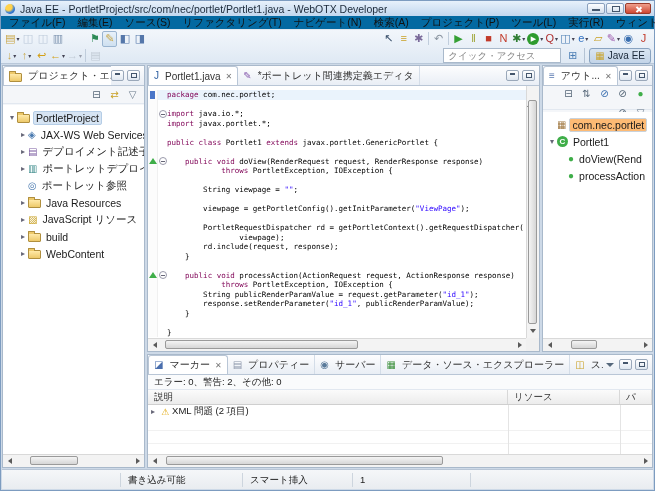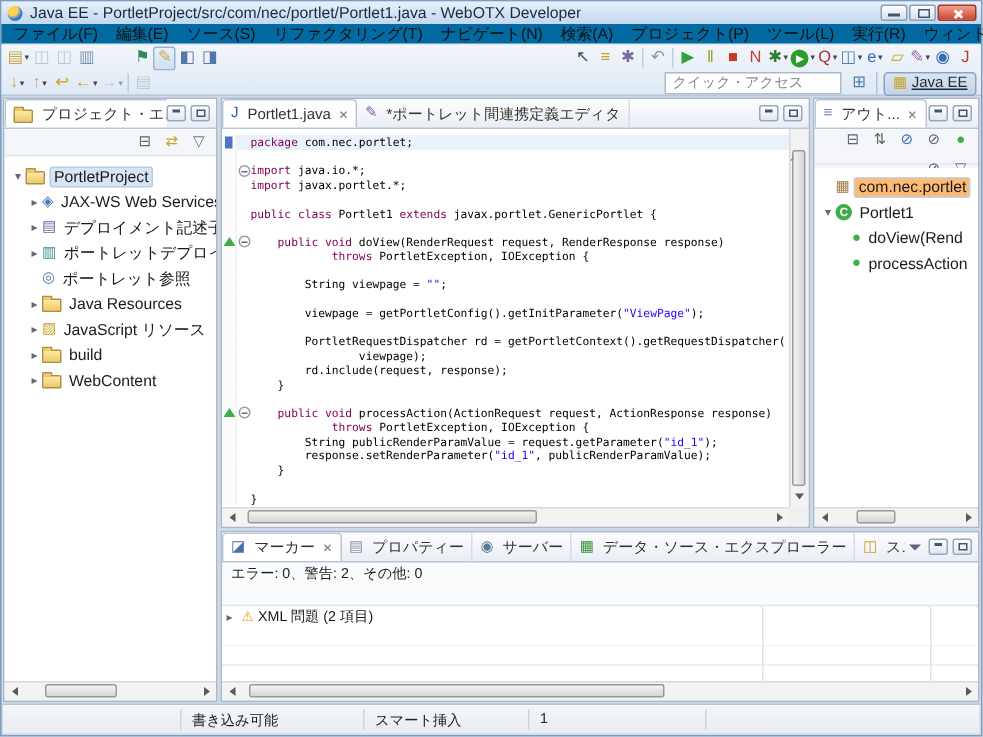--- a/index.html
+++ b/index.html
@@ -31,21 +31,21 @@
   .gicon { font-size:11px; line-height:1; }
   .dd { font-size:6px; color:#445; margin-left:1px; }
   .tsep { width:1px; height:13px; background:#c0cddc; margin:0 2px; }
   .tspace { width:22px; }
   .circ { width:12px; height:12px; border-radius:50%; display:inline-flex; align-items:center; justify-content:center; }
   .circ .cg { font-size:7px; font-weight:bold; }
   .qa { width:118px; height:15px; border:1px solid #a9b9cb; font-size:9.5px; padding:0 4px; color:#333; background:#fff; margin-right:4px; }
   .qa::placeholder { color:#888; }
   .vsep { width:1px; height:15px; background:#b4c3d4; margin:0 4px; }
   .persp { height:16px; display:inline-flex; align-items:center; gap:3px; padding:0 5px; border:1px solid #89a3c0; border-radius:3px; background:linear-gradient(#d9e5f2,#c3d4e8); }
-  .plabel { font-size:10px; color:#1c2a3a;text-decoration:underline; }
+  .plabel { font-size:10px; color:#1c2a3a; }
 
   
   #workspace { position:absolute; top:63px; left:0; right:0; bottom:21px; }
   .panel { position:absolute; background:#f4f6f9; border:1px solid #a9b9cb; overflow:hidden; }
   #p-left   { left:1px; top:1px; width:143px; bottom:1px; }
   #p-editor { left:146px; top:1px; width:393px; height:287px; }
   #p-outline{ left:541px; top:1px; right:1px; height:287px; }
   #p-bottom { left:146px; top:290px; right:1px; bottom:1px; }
 
   .vtabs { height:20px; display:flex; align-items:flex-end; background:linear-gradient(#fdfdfe,#e9eef5); border-bottom:1px solid #b9c6d6; position:relative; }
@@ -99,21 +99,21 @@
   .tri-l { width:0;height:0;border-top:3px solid transparent;border-bottom:3px solid transparent;border-right:4px solid #5a5a5a; }
   .tri-r { width:0;height:0;border-top:3px solid transparent;border-bottom:3px solid transparent;border-left:4px solid #5a5a5a; }
   .tri-u { width:0;height:0;border-left:3px solid transparent;border-right:3px solid transparent;border-bottom:4px solid #5a5a5a; margin:3px auto; }
   .tri-d { width:0;height:0;border-left:3px solid transparent;border-right:3px solid transparent;border-top:4px solid #5a5a5a; margin:3px auto; }
   .strack { flex:1; height:12px; position:relative; }
   .sthumb { position:absolute; top:1px; height:9px; background:linear-gradient(#f4f4f4,#d6d6d6); border:1px solid #9a9a9a; border-radius:2px; }
   .vthumb { position:absolute; left:1px; width:9px; background:linear-gradient(90deg,#f4f4f4,#d6d6d6); border:1px solid #9a9a9a; border-radius:2px; }
   .sbcorner { position:absolute; right:0; bottom:0; width:13px; height:13px; background:#f0f0f0; }
 
   
-  .bsummary { height:29px; font-size:9.5px; color:#222; padding:1px 6px; background:#fafbfc; border-bottom:1px solid #e2e8f0; }
+  .bsummary { height:15px; font-size:9.5px; color:#222; padding:1px 6px; background:#fafbfc; border-bottom:1px solid #e2e8f0; }
   .bheader { height:15px; display:flex; background:linear-gradient(#fbfbfb,#ececec); border-bottom:1px solid #cfcfcf; font-size:9.5px; color:#333; }
   .bcol { padding:1px 6px; border-right:1px solid #d8d8d8; }
   .bcol.c1 { width:360px; } .bcol.c2 { width:112px; } .bcol.c3 { flex:1; }
   .brows { position:absolute; left:0; right:0; top:50px; bottom:13px; background:repeating-linear-gradient(#fff 0 12px, #f1f1f1 12px 13px); }
   .vline { position:absolute; top:0; bottom:0; width:1px; background:#e4e4e4; }
   .mrow { height:13px; display:flex; align-items:center; font-size:9.5px; color:#1a1a1a; background:#fff; }
   .warn { font-size:9px; margin:0 3px; }
 
   
   #statusbar { position:absolute; left:1px; right:1px; bottom:1px; height:20px; background:linear-gradient(#f5f7f9,#e9ecf0); border-top:1px solid #b9c6d6; }

